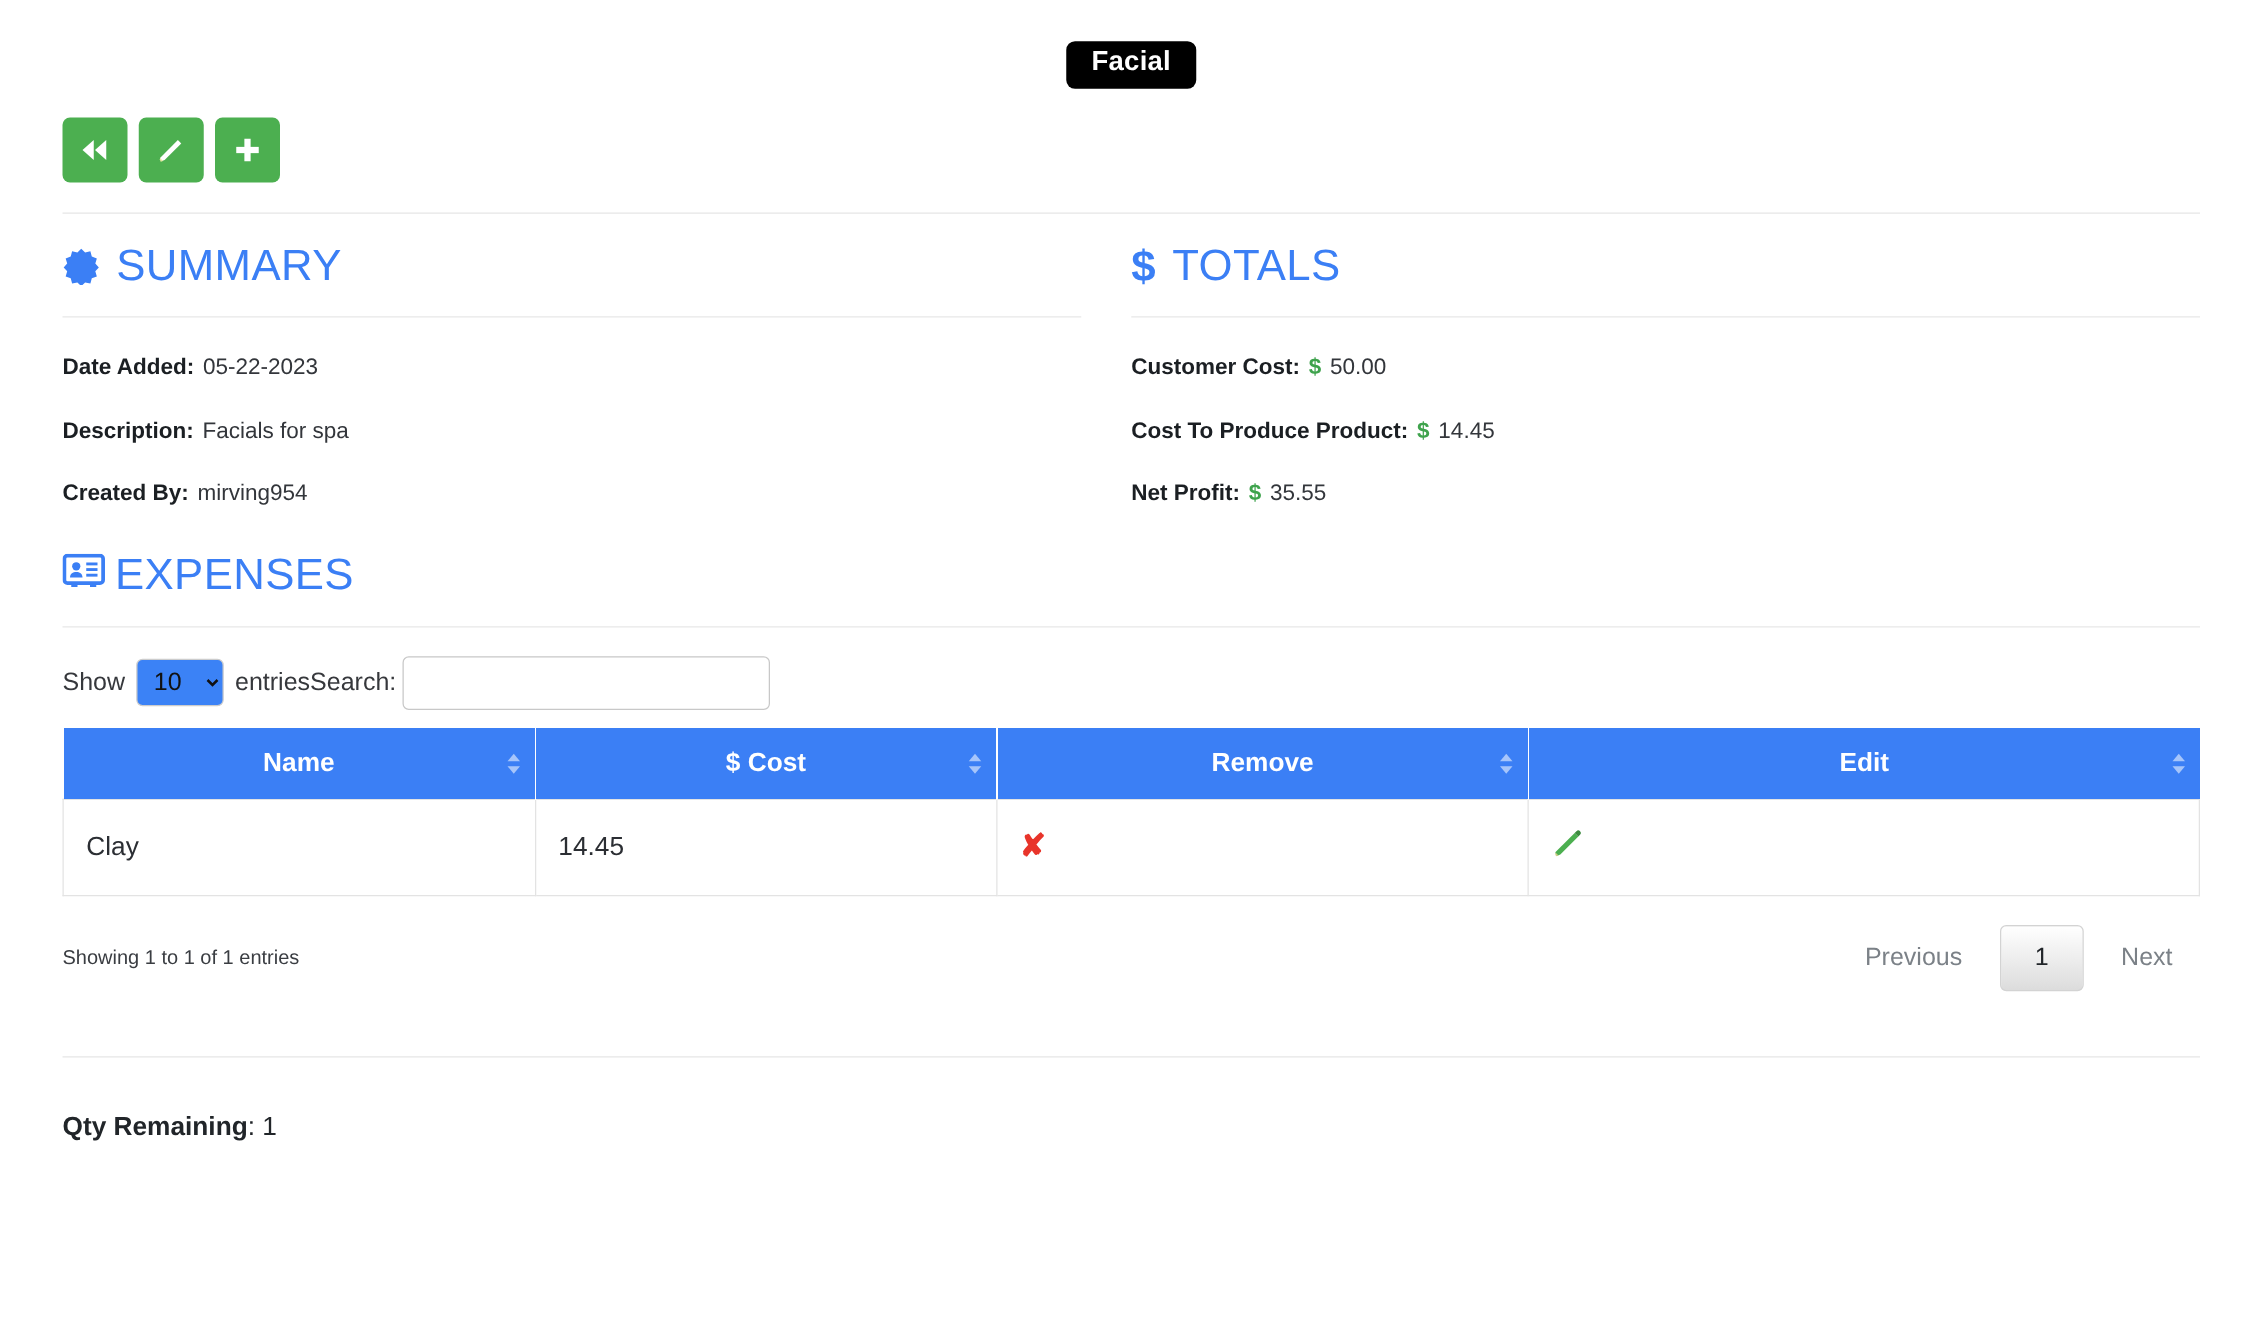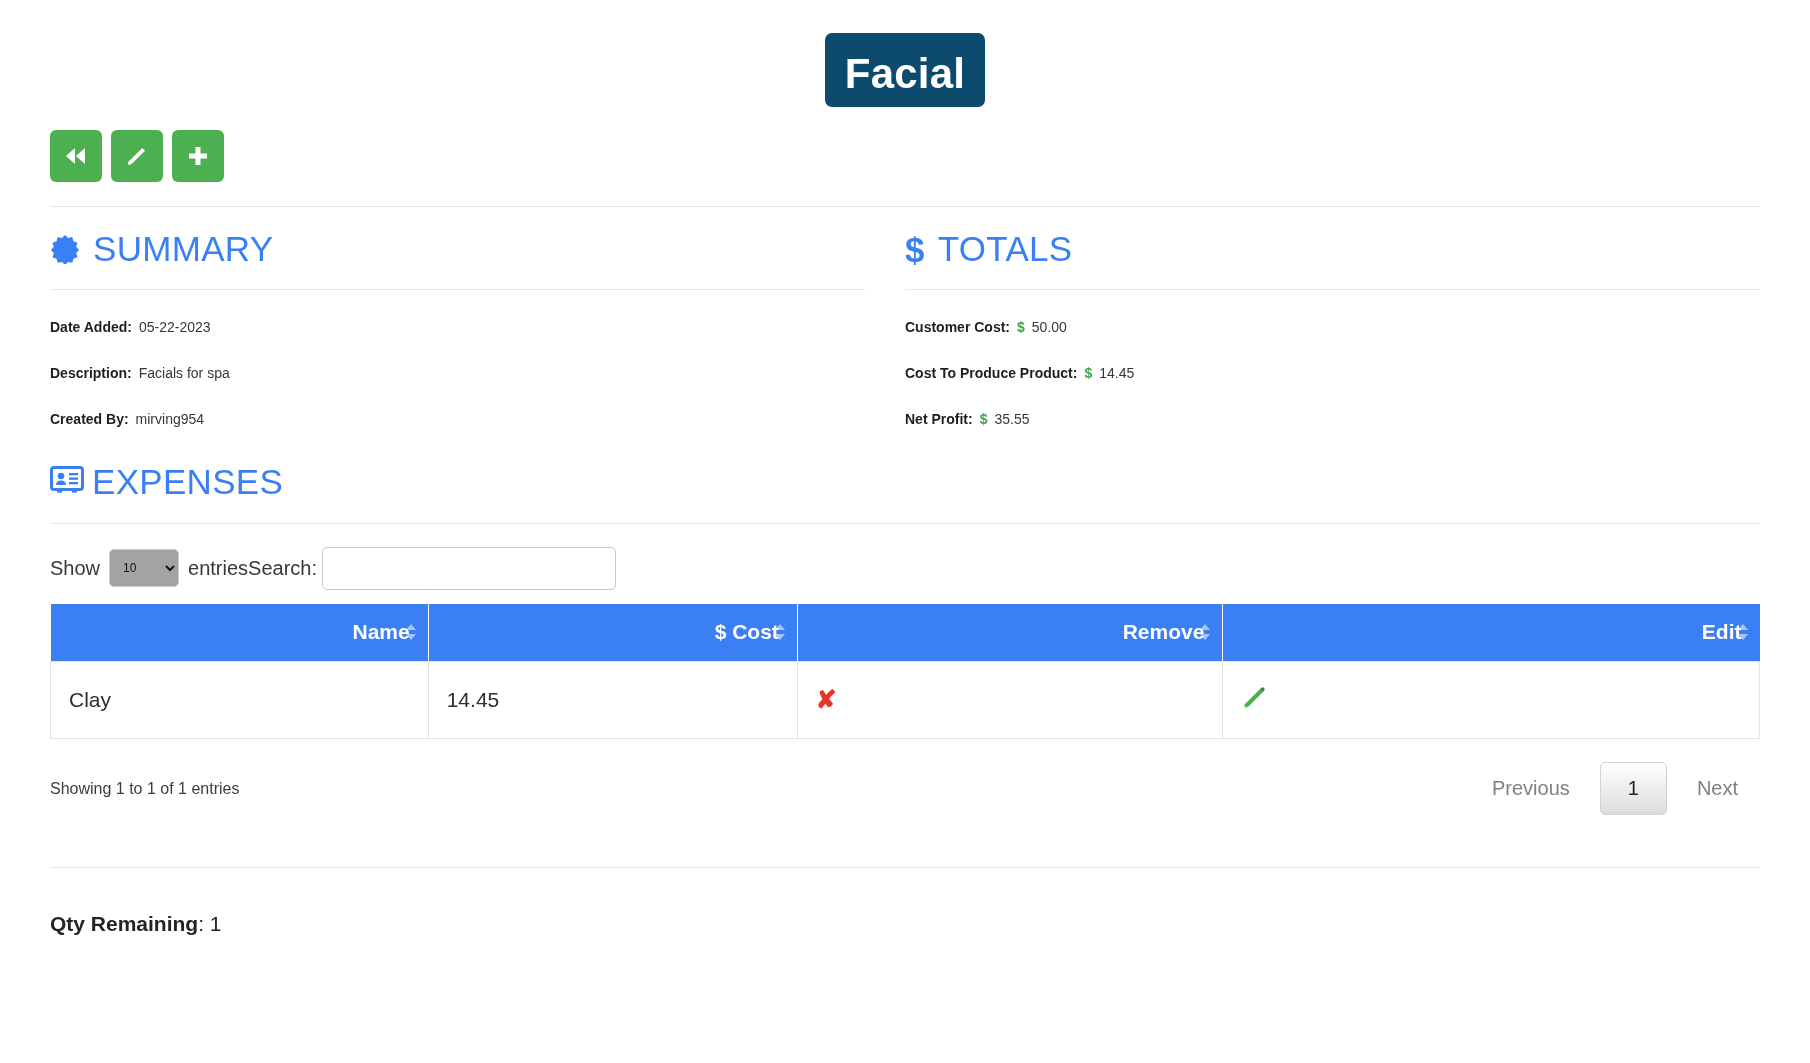--- a/index.html
+++ b/index.html
@@ -20,26 +20,26 @@
     padding: 0 50px;
   }
 
   
   .title-row {
     display: flex;
     justify-content: center;
     padding-top: 33px;
   }
   .title-badge {
-    background: #0c4a6e;
+    background: #000000;
     color: #ffffff;
-    font-size: 42px;
+    font-size: 22px;
     font-weight: bold;
     border-radius: 7px;
-    padding: 18px 20px 10px 20px;
+    padding: 4px 20px 10px 20px;
     line-height: 1.1;
     letter-spacing: 0.2px;
   }
 
   
   .toolbar {
     display: flex;
     gap: 9px;
     margin-top: 23px;
   }
@@ -91,21 +91,21 @@
     font-weight: bold;
     line-height: 1;
   }
   .sec-hr {
     border: none;
     border-top: 1px solid #e8e8e8;
     margin: 14px 0 0 0;
   }
 
   .kv {
-    font-size: 14px;
+    font-size: 18px;
     margin-top: 29px;
     line-height: 1.2;
     white-space: nowrap;
   }
   .kv .k { font-weight: bold; color: #1b1f23; }
   .kv .v { color: #33363b; margin-left: 7px; }
   .kv .cur { color: #3fa34d; font-weight: bold; margin-left: 7px; }
 
   
   .expenses { margin-top: 34px; }
@@ -131,25 +131,25 @@
   }
   .dt-length {
     font-size: 20px;
     color: #36383c;
     display: flex;
     align-items: center;
     gap: 9px;
   }
   .dt-length select {
     font-family: "Liberation Sans", sans-serif;
-    font-size: 12px;
+    font-size: 20px;
     padding: 5px 6px 5px 9px;
     border: 1px solid #ccc;
     border-radius: 5px;
-    background: #a3a3a3;
+    background: #3b82f6;
     color: #111;
     height: 38px;
     width: 70px;
   }
   .dt-filter {
     font-size: 20px;
     color: #36383c;
     display: flex;
     align-items: center;
   }
@@ -168,21 +168,21 @@
     width: 100%;
     border-collapse: collapse;
     margin-top: 14px;
     table-layout: fixed;
   }
   table.dt thead th {
     background: #3b7ff5;
     color: #ffffff;
     font-size: 21px;
     font-weight: bold;
-    text-align: right;
+    text-align: center;
     padding: 16px 18px;
     border-right: 1px solid #ffffff;
     position: relative;
     cursor: pointer;
     height: 58px;
   }
   table.dt thead th:last-child { border-right: none; }
   .sort-arrows {
     position: absolute;
     right: 12px;

